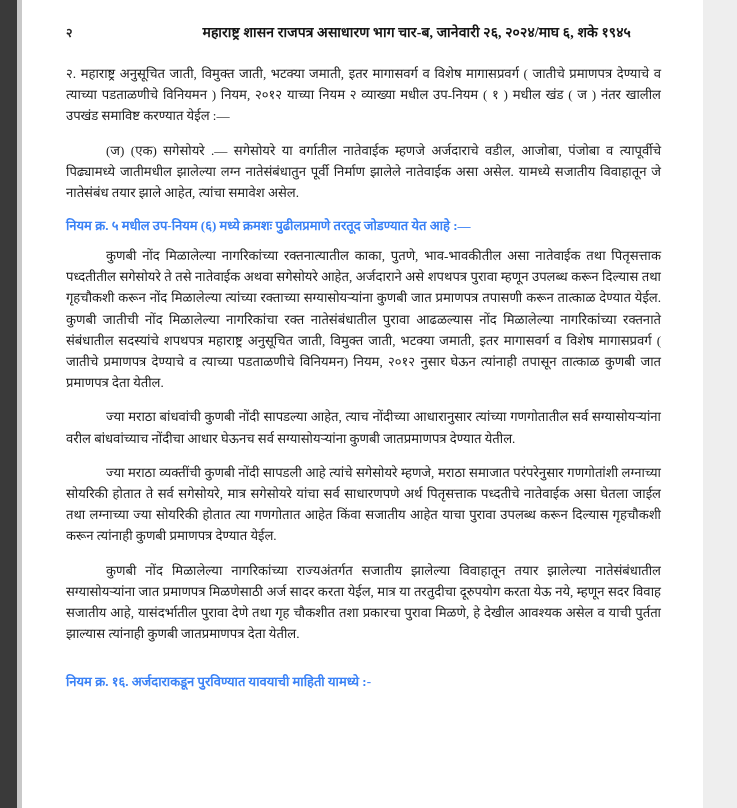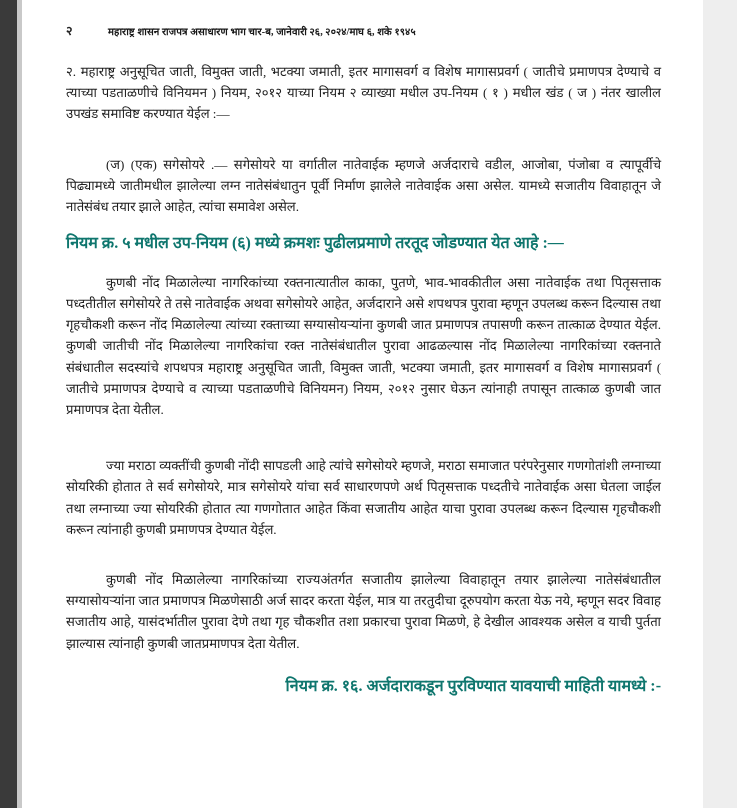--- a/index.html
+++ b/index.html
@@ -60,56 +60,55 @@
   }
   .folio {
     width: 42px;
     font-size: 12.5px;
     font-weight: 700;
     color: #222;
     flex: none;
   }
   .header-title {
     flex: 1;
-    text-align: left;
-    font-size: 10px;
+    text-align: right;
+    font-size: 14px;
     font-weight: 700;
     color: #161616;
     letter-spacing: 0.1px;
     padding-right: 30px;
   }
 
   
   .para {
     font-size: 13.1px;
     line-height: 1.62;
     text-align: justify;
     text-justify: inter-word;
-    margin: 16px 0 7px 0;
+    margin: 0 0 7px 0;
     color: #1d1d1d;
     hyphens: none;
   }
   .para.indent {
     text-indent: 40px;
   }
   .para.last-line-natural {
     text-align-last: left;
   }
 
   .rule-heading {
-    font-size: 16px;
+    font-size: 13px;
     font-weight: 700;
     line-height: 1.6;
     margin: 13px 0 8px 0;
-    color: #0f766e;
+    color: #3b82f6;
     text-align: left;
   }
   .rule-heading.tight-top {
-    margin-top: 6px;
-    text-align: right;
+    margin-top: 15px;
   }
 
   .spacer-sm { height: 6px; }
 </style>
 </head>
 <body>
 
 <div id="scan-edge-left"></div>
 <div id="scan-edge-left-soft"></div>
 <div id="scan-edge-right"></div>
@@ -127,20 +126,21 @@
     <div class="spacer-sm"></div>
 
     <p class="para indent">(ज) (एक) सगेसोयरे .— सगेसोयरे या वर्गातील नातेवाईक म्हणजे अर्जदाराचे वडील, आजोबा, पंजोबा व त्यापूर्वीचे पिढ्यामध्ये जातीमधील झालेल्या लग्न नातेसंबंधातुन पूर्वी निर्माण झालेले नातेवाईक असा असेल. यामध्ये सजातीय विवाहातून जे नातेसंबंध तयार झाले आहेत, त्यांचा समावेश असेल.</p>
 
     <p class="rule-heading">नियम क्र. ५ मधील उप-नियम (६) मध्ये क्रमशः पुढीलप्रमाणे तरतूद जोडण्यात येत आहे :—</p>
 
     <p class="para indent">कुणबी नोंद मिळालेल्या नागरिकांच्या रक्तनात्यातील काका, पुतणे, भाव-भावकीतील असा नातेवाईक तथा पितृसत्ताक पध्दतीतील सगेसोयरे ते तसे नातेवाईक अथवा सगेसोयरे आहेत, अर्जदाराने असे शपथपत्र पुरावा म्हणून उपलब्ध करून दिल्यास तथा गृहचौकशी करून नोंद मिळालेल्या त्यांच्या रक्ताच्या सग्यासोयऱ्यांना कुणबी जात प्रमाणपत्र तपासणी करून तात्काळ देण्यात येईल. कुणबी जातीची नोंद मिळालेल्या नागरिकांचा रक्त नातेसंबंधातील पुरावा आढळल्यास नोंद मिळालेल्या नागरिकांच्या रक्तनाते संबंधातील सदस्यांचे शपथपत्र महाराष्ट्र अनुसूचित जाती, विमुक्त जाती, भटक्या जमाती, इतर मागासवर्ग व विशेष मागासप्रवर्ग ( जातीचे प्रमाणपत्र देण्याचे व त्याच्या पडताळणीचे विनियमन) नियम, २०१२ नुसार घेऊन त्यांनाही तपासून तात्काळ कुणबी जात प्रमाणपत्र देता येतील.</p>
 
     <div class="spacer-sm"></div>
 
+    <p class="para indent">ज्या मराठा बांधवांची कुणबी नोंदी सापडल्या आहेत, त्याच नोंदीच्या आधारानुसार त्यांच्या गणगोतातील सर्व सग्यासोयऱ्यांना वरील बांधवांच्याच नोंदीचा आधार घेऊनच सर्व सग्यासोयऱ्यांना कुणबी जातप्रमाणपत्र देण्यात येतील.</p>
 
     <div class="spacer-sm"></div>
 
     <p class="para indent">ज्या मराठा व्यक्तींची कुणबी नोंदी सापडली आहे त्यांचे सगेसोयरे म्हणजे, मराठा समाजात परंपरेनुसार गणगोतांशी लग्नाच्या सोयरिकी होतात ते सर्व सगेसोयरे, मात्र सगेसोयरे यांचा सर्व साधारणपणे अर्थ पितृसत्ताक पध्दतीचे नातेवाईक असा घेतला जाईल तथा लग्नाच्या ज्या सोयरिकी होतात त्या गणगोतात आहेत किंवा सजातीय आहेत याचा पुरावा उपलब्ध करून दिल्यास  गृहचौकशी करून त्यांनाही कुणबी प्रमाणपत्र देण्यात येईल.</p>
 
     <div class="spacer-sm"></div>
 
     <p class="para indent">कुणबी नोंद मिळालेल्या नागरिकांच्या राज्यअंतर्गत सजातीय झालेल्या विवाहातून तयार झालेल्या नातेसंबंधातील सग्यासोयऱ्यांना जात प्रमाणपत्र मिळणेसाठी अर्ज सादर करता येईल, मात्र या तरतुदीचा दूरुपयोग करता येऊ नये, म्हणून सदर विवाह सजातीय आहे, यासंदर्भातील पुरावा देणे तथा गृह चौकशीत तशा प्रकारचा पुरावा मिळणे, हे देखील आवश्यक असेल व याची पुर्तता झाल्यास त्यांनाही कुणबी जातप्रमाणपत्र देता येतील.</p>
 
     <div class="spacer-sm"></div>

